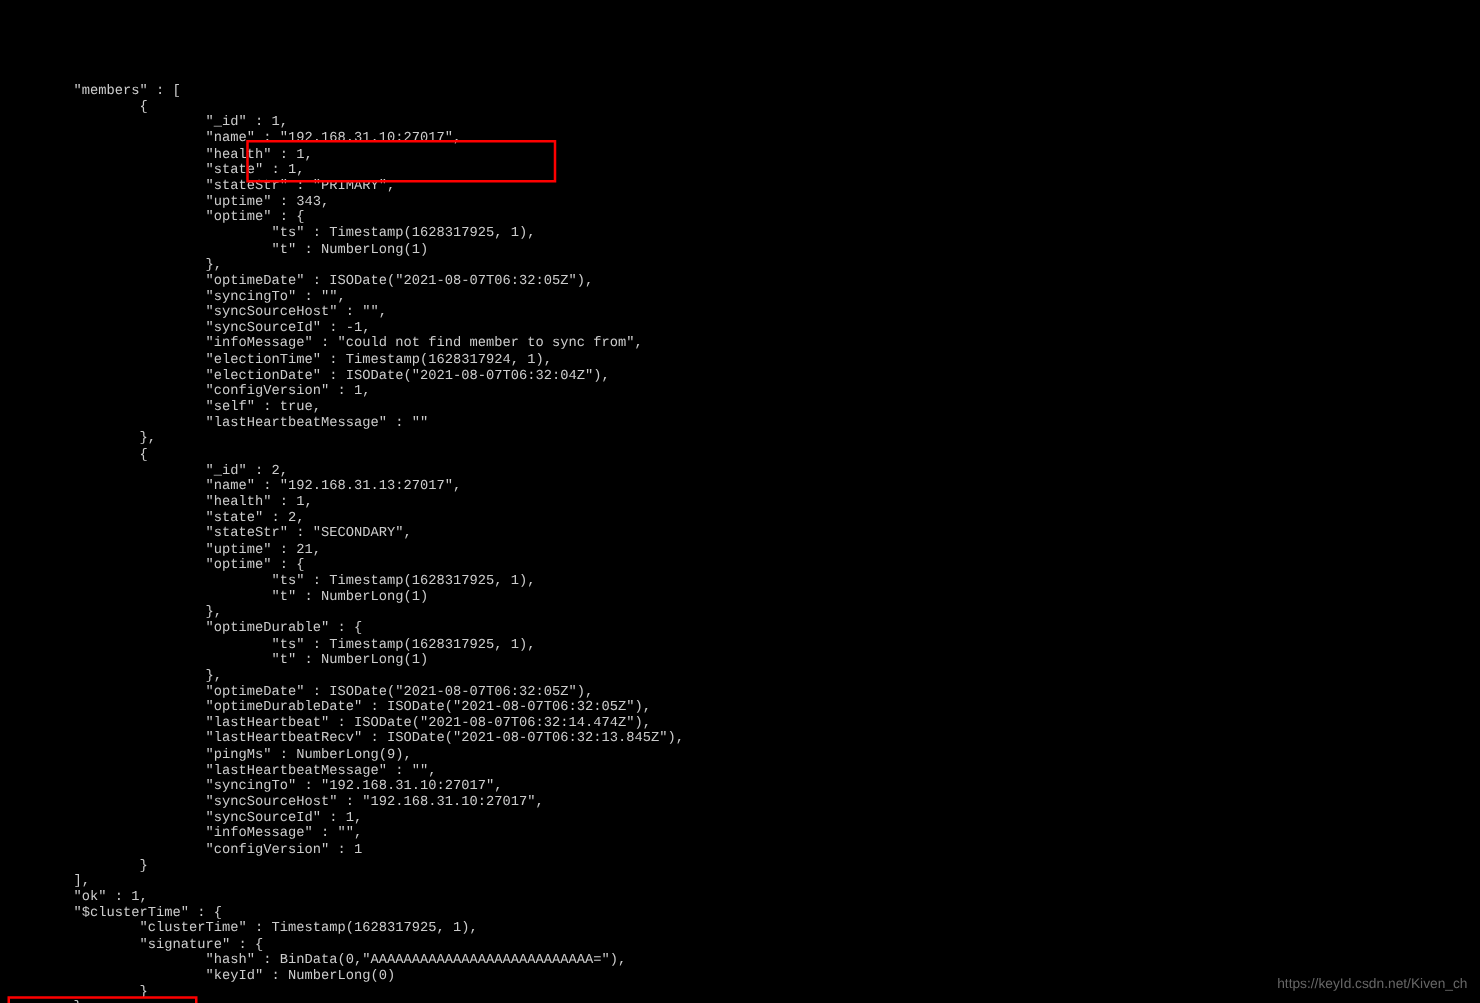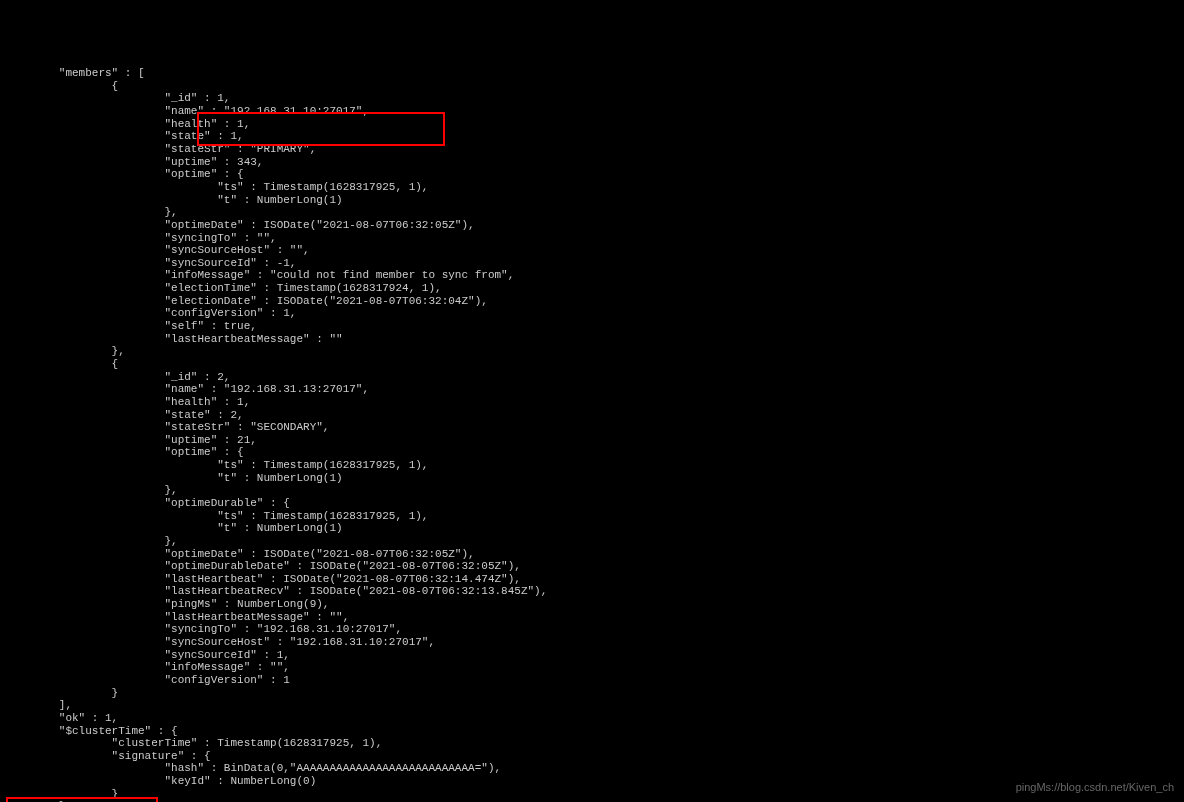--- a/index.html
+++ b/index.html
@@ -111,15 +111,15 @@
 <span>                }</span>
 <span>        },</span>
 
 
 
 
 
 <div class="redbox1"></div>
 <div class="redbox2"></div>
 </div>
-<div class="watermark">pingMs://blog.csdn.net/Kiven_ch</div>
+<div class="watermark">https://keyId.csdn.net/Kiven_ch</div>
 
 
 
 </body></html>

